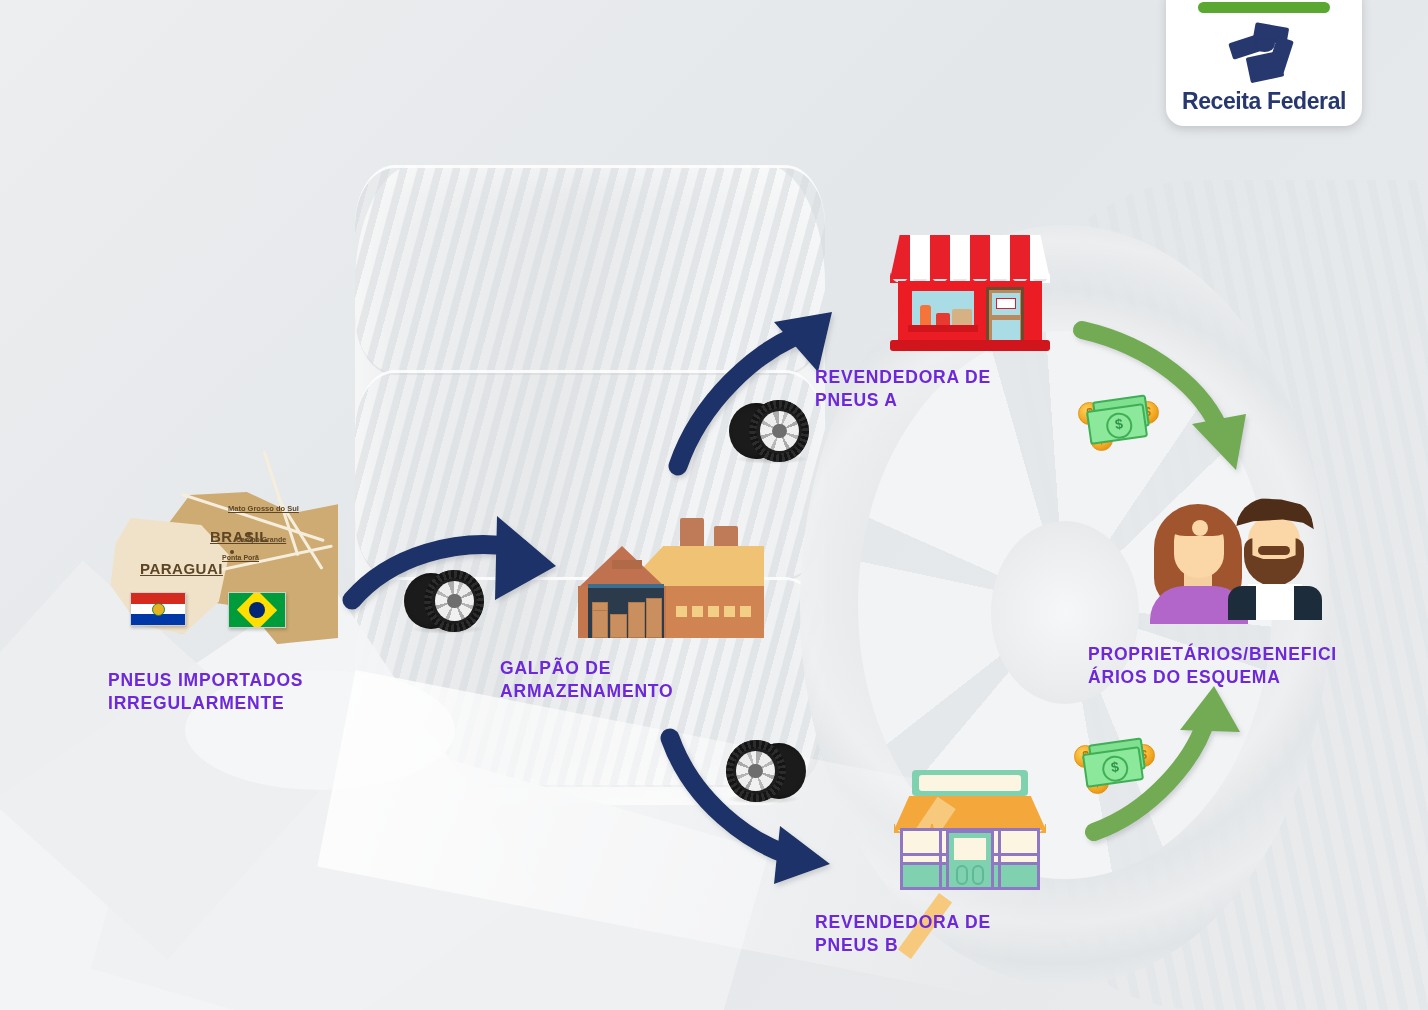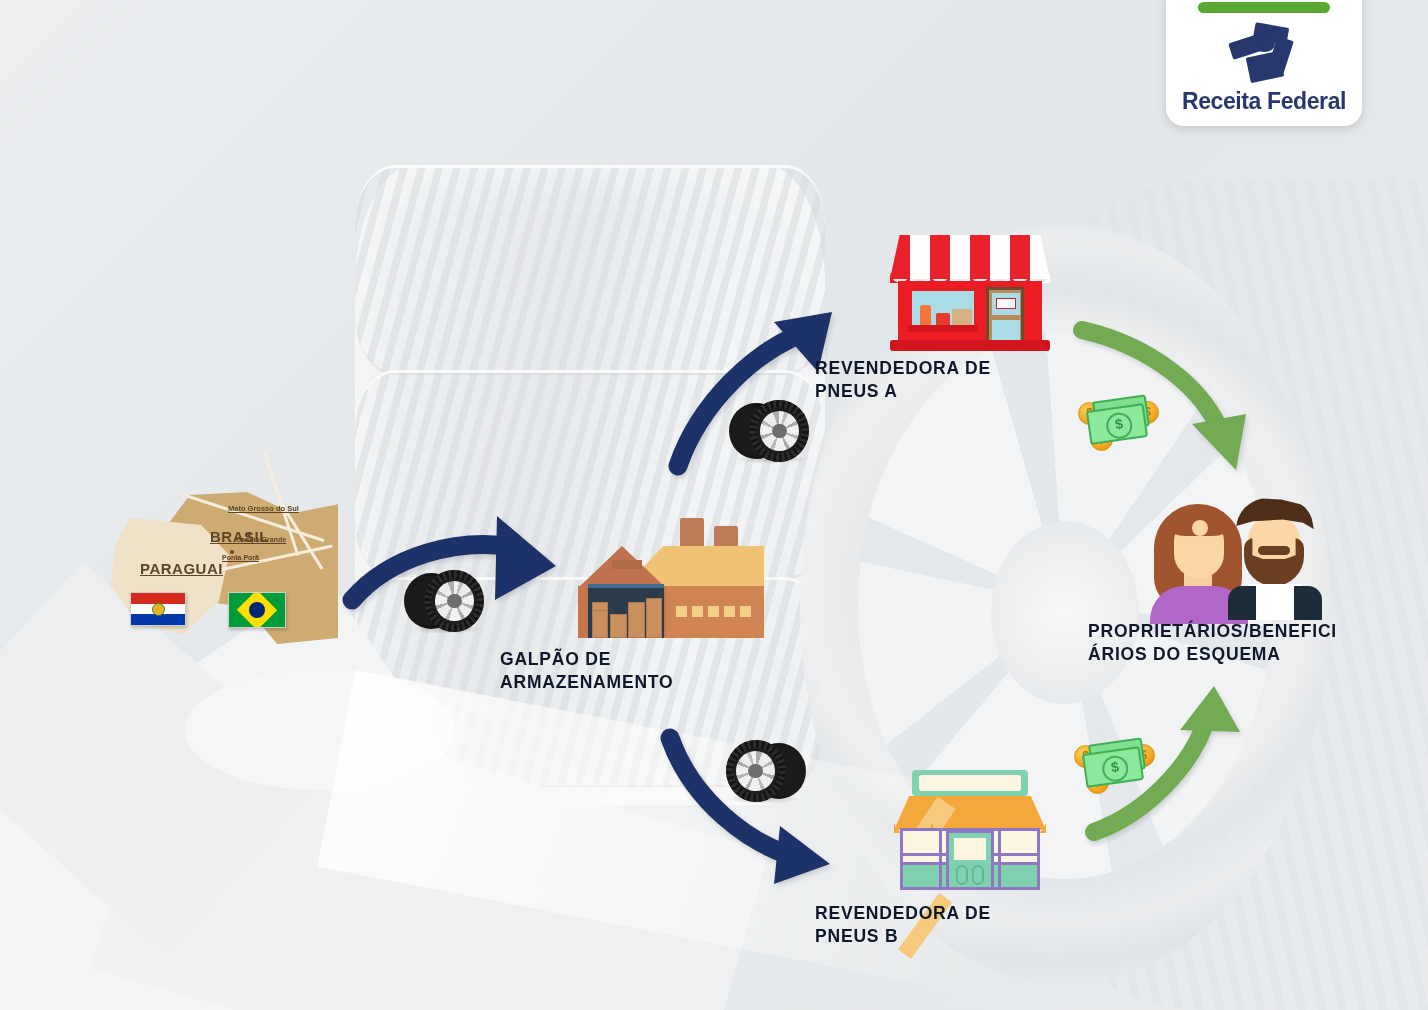--- a/index.html
+++ b/index.html
@@ -111,22 +111,22 @@
   .logo-mark{ position:relative; width:72px; height:62px; margin-top:9px; }
   .logo-mark i{ position:absolute; background:#26386e; display:block; }
   .b1{ left:2px;  top:16px; width:34px; height:17px; transform:rotate(-18deg); border-radius:2px;}
   .b2{ left:26px; top:3px;  width:34px; height:17px; transform:rotate(10deg); border-radius:2px;}
   .b3{ left:44px; top:16px; width:17px; height:34px; transform:rotate(18deg); border-radius:2px;}
   .b4{ left:20px; top:32px; width:34px; height:26px; transform:rotate(-12deg); border-radius:2px;}
   .b5{ left:26px; top:14px; width:21px; height:16px; border-radius:50%; background:#fff; z-index:2;}
   .b6{ left:29px; top:17px; width:15px; height:11px; border-radius:50%; background:#26386e; z-index:3;}
   .logo-text{ color:#26386e; font-size:23px; font-weight:bold; margin-top:4px; letter-spacing:-.4px; }
   .cap{
-    color:#0f172a; font-weight:bold; font-size:17.5px; letter-spacing:.8px;
-    line-height:1.32; margin-top:2px; white-space:pre-line;
+    color:#6d28d9; font-weight:bold; font-size:17.5px; letter-spacing:.8px;
+    line-height:1.32; margin-top:11px; white-space:pre-line;
   }
 
   
   .map-wrap{ position:absolute; left:108px; top:492px; width:230px; height:160px; }
   .map-br{
     position:absolute; left:40px; top:0px; width:190px; height:152px;
     background:#cdab72; clip-path:polygon(22% 2%,52% 0%,76% 14%,100% 8%,100% 96%,68% 100%,52% 76%,30% 72%,18% 44%,10% 22%);
     box-shadow:2px 3px 4px rgba(120,120,120,.25);
   }
   .map-py{
@@ -233,21 +233,21 @@
   .pman{ position:absolute; left:78px; top:0px; width:94px; height:122px; }
   .m-hair{ position:absolute; left:8px; top:0px; width:78px; height:40px; background:#4e2d19;
       border-radius:38px 38px 10px 10px; clip-path:polygon(0% 70%,6% 18%,26% 0%,58% 4%,84% 16%,100% 4%,96% 40%,100% 78%,86% 62%,60% 54%,22% 58%); }
   .m-face{ position:absolute; left:20px; top:18px; width:52px; height:64px; background:#fbd6a6; border-radius:24px 24px 26px 26px; }
   .m-beard{ position:absolute; left:16px; top:40px; width:60px; height:48px; background:#6b3d21;
       border-radius:10px 10px 30px 30px; clip-path:polygon(0% 0%,14% 0%,14% 36%,32% 44%,68% 44%,86% 36%,86% 0%,100% 0%,100% 62%,76% 96%,24% 96%,0% 62%); }
   .m-stache{ position:absolute; left:30px; top:48px; width:32px; height:9px; background:#6b3d21; border-radius:5px; }
   .m-shirt{ position:absolute; left:20px; top:86px; width:54px; height:36px; background:#fff; }
   .m-jacket-l{ position:absolute; left:0px; top:88px; width:28px; height:34px; background:#1d2c3a; border-radius:14px 0 0 0; }
   .m-jacket-r{ position:absolute; left:66px; top:88px; width:28px; height:34px; background:#1d2c3a; border-radius:0 14px 0 0; }
-  .people-cap{ position:absolute; left:-62px; top:120px; width:296px; }
+  .people-cap{ position:absolute; left:-62px; top:134px; width:296px; }
 
   
   .tires{ position:absolute; width:86px; height:62px; }
   .tr{ position:absolute; border-radius:50%; }
   .tr-back{ left:2px;  top:3px;  width:54px; height:56px; background:#1b1b1b; box-shadow:inset -4px 0 6px rgba(0,0,0,.6); }
   .tr-front{ left:22px; top:0px;  width:60px; height:62px; background:#1e1e1e; }
   .tr-front:after{
     content:""; position:absolute; inset:0; border-radius:50%;
     background:repeating-conic-gradient(from 0deg,#2c2c2c 0deg 6deg,#141414 6deg 12deg);
     -webkit-mask-image:radial-gradient(circle, transparent 0 52%, #000 53%);
@@ -367,20 +367,22 @@
     <div class="flag flag-py">
       <div class="s s1"></div>
         <div class="s s2"></div>
         <div class="s s3"></div>
         <div class="emblem"></div>
     </div>
     <div class="flag flag-br">
       <div class="dm"></div>
         <div class="gl"></div>
     </div>
+    <div class="cap map-cap">PNEUS IMPORTADOS
+IRREGULARMENTE</div>
   </div>
 
   <div class="tires" style="left:402px;top:570px;">
     <div class="tires-shadow"></div>
     <div class="tr tr-back"></div>
       <div class="tr tr-front"></div>
       <div class="rim"></div>
   </div>
 
   <div class="wh">

